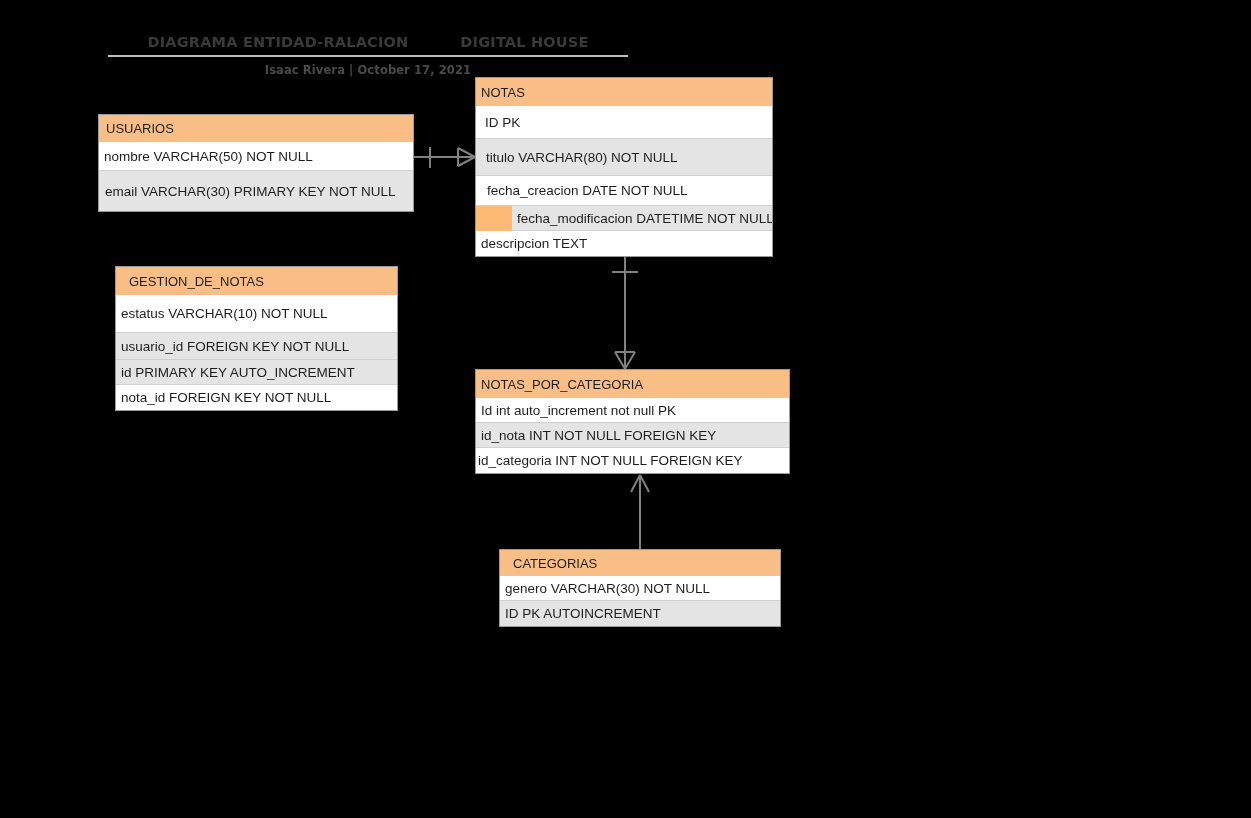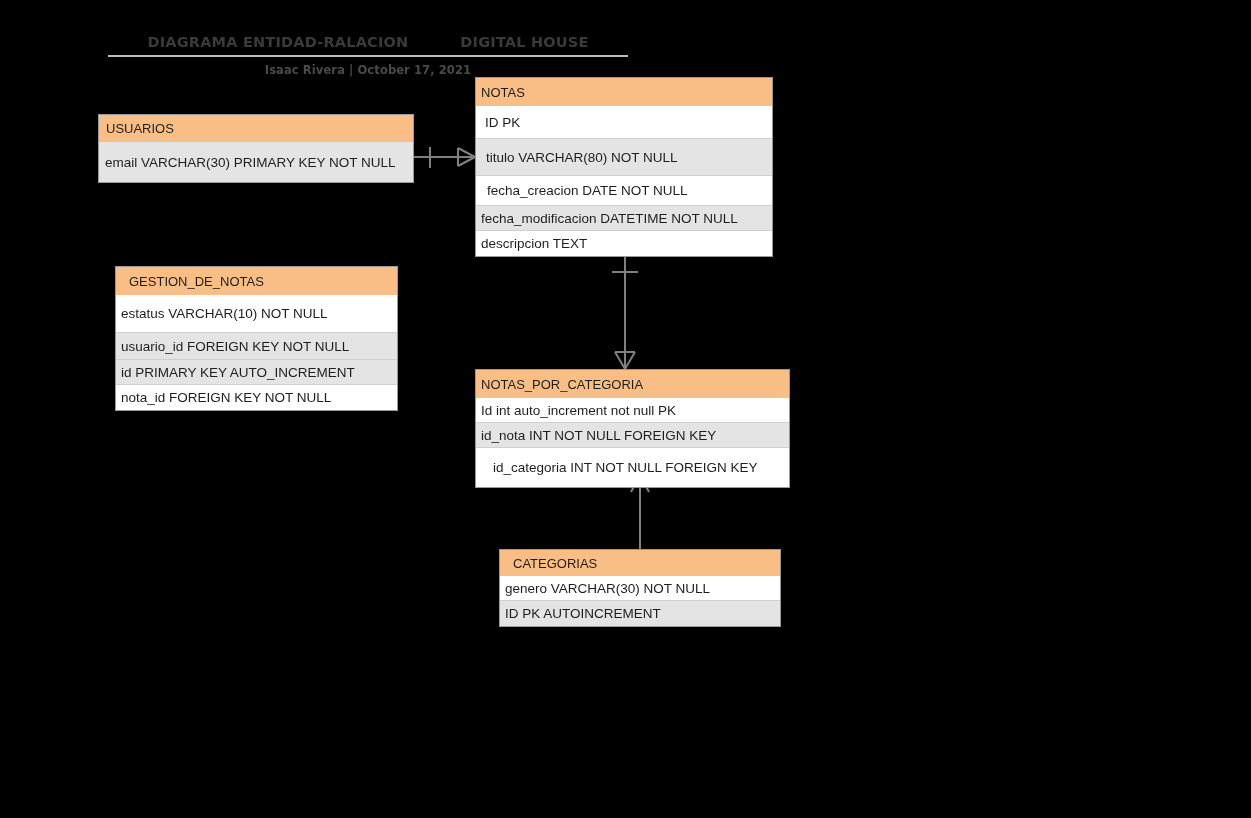--- a/index.html
+++ b/index.html
@@ -146,48 +146,49 @@
           <line x1="640" y1="475" x2="649" y2="492"></line>
         </g>
       </g>
     </g>
   </svg>
 
   <div id="entities">
       <div class="entity" style="left: 98px; top: 114px; width: 316px;">
         <div class="entity-header" style="height: 28px; padding-left: 7px;">USUARIOS</div>
         <div class="entity-body">
+          <div class="entity-row row-white" style="height: 29px; padding-left: 5px;">nombre VARCHAR(50) NOT NULL</div>
           <div class="entity-row row-gray" style="height: 40px; padding-left: 6px;">email VARCHAR(30) PRIMARY KEY NOT NULL</div>
         </div>
       </div>
       <div class="entity" style="left: 475px; top: 77px; width: 298px;">
         <div class="entity-header" style="height: 29px; padding-left: 5px;">NOTAS</div>
         <div class="entity-body">
           <div class="entity-row row-white" style="height: 33px; padding-left: 9px;">ID PK</div>
           <div class="entity-row row-gray" style="height: 37px; padding-left: 10px;">titulo VARCHAR(80) NOT NULL</div>
           <div class="entity-row row-white" style="height: 30px; padding-left: 11px;">fecha_creacion DATE NOT NULL</div>
-          <div class="entity-row row-gray" style="height: 25px; padding-left: 5px;">fecha_modificacion DATETIME NOT NULL</div>
+          <div class="entity-row row-gray" style="height: 25px; padding-left: 5px; margin-left: 36px;">fecha_modificacion DATETIME NOT NULL</div>
           <div class="entity-row row-white" style="height: 25px; padding-left: 5px;">descripcion TEXT</div>
         </div>
       </div>
       <div class="entity" style="left: 115px; top: 266px; width: 283px;">
         <div class="entity-header" style="height: 29px; padding-left: 13px;">GESTION_DE_NOTAS</div>
         <div class="entity-body">
           <div class="entity-row row-white" style="height: 38px; padding-left: 5px;">estatus VARCHAR(10) NOT NULL</div>
           <div class="entity-row row-gray" style="height: 27px; padding-left: 5px;">usuario_id FOREIGN KEY NOT NULL</div>
           <div class="entity-row row-gray" style="height: 25px; padding-left: 5px;">id PRIMARY KEY  AUTO_INCREMENT</div>
           <div class="entity-row row-white" style="height: 25px; padding-left: 5px;">nota_id FOREIGN KEY NOT NULL</div>
         </div>
       </div>
       <div class="entity" style="left: 475px; top: 369px; width: 315px;">
         <div class="entity-header" style="height: 29px; padding-left: 5px;">NOTAS_POR_CATEGORIA</div>
         <div class="entity-body">
           <div class="entity-row row-white" style="height: 25px; padding-left: 5px;">Id int auto_increment not null PK</div>
           <div class="entity-row row-gray" style="height: 25px; padding-left: 5px;">id_nota INT NOT NULL FOREIGN KEY</div>
-          <div class="entity-row row-white" style="height: 39px; padding-left: 17px;">id_categoria INT NOT NULL FOREIGN KEY</div>
+          <div class="entity-row row-white" style="height: 25px; padding-left: 2px;">id_categoria INT NOT NULL FOREIGN KEY</div>
         </div>
       </div>
       <div class="entity" style="left: 499px; top: 549px; width: 282px;">
         <div class="entity-header" style="height: 27px; padding-left: 13px;">CATEGORIAS</div>
         <div class="entity-body">
           <div class="entity-row row-white" style="height: 25px; padding-left: 5px;">genero VARCHAR(30) NOT NULL</div>
           <div class="entity-row row-gray" style="height: 25px; padding-left: 5px;">ID PK AUTOINCREMENT</div>
         </div>
       </div>
     </div>

